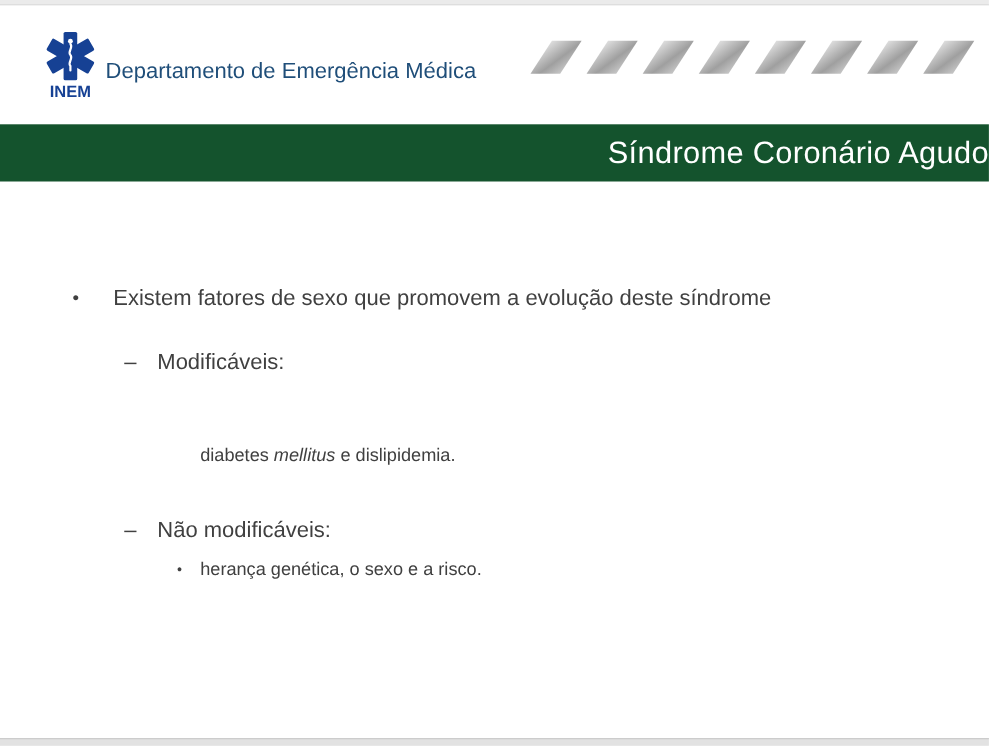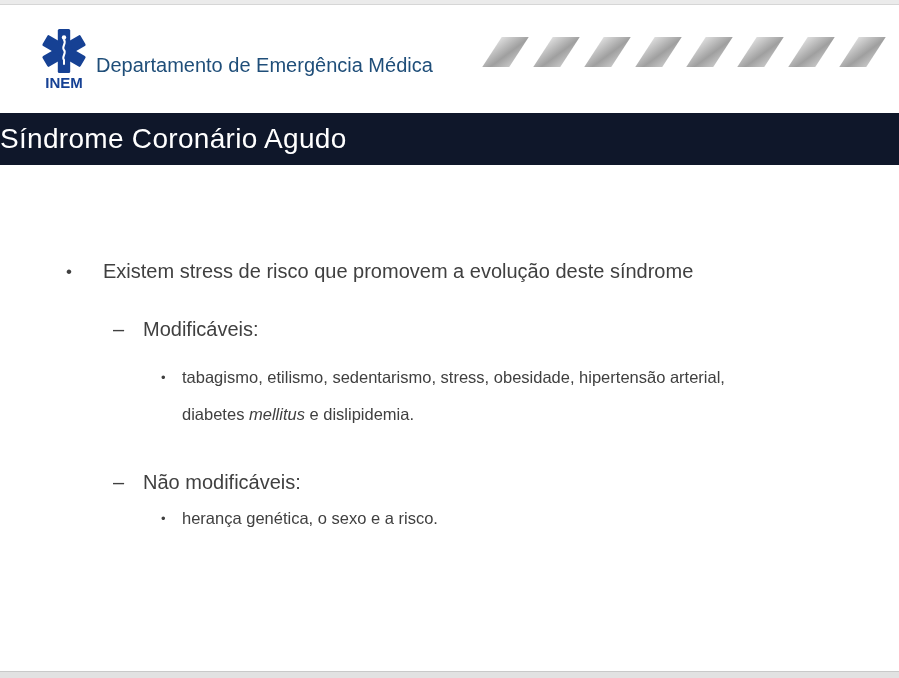--- a/index.html
+++ b/index.html
@@ -37,22 +37,22 @@
   .stripe {
     width:27px; height:30px; margin-right:24px;
     transform:skewX(-33deg);
     background:linear-gradient(125deg, #dedede 0%, #b9b9b9 35%, #9f9f9f 60%, #c6c6c6 100%);
   }
   .stripe:last-child { margin-right:0; }
 
   
   .title-bar {
     position:absolute; top:113px; left:0; right:0; height:52px;
-    background:#0f172a; color:#ffffff;
-    font-size:28px; line-height:52px; text-align:left;
+    background:#14532d; color:#ffffff;
+    font-size:28px; line-height:52px; text-align:right;
     letter-spacing:0.3px;
   }
 
   
   .content { position:absolute; top:165px; left:0; right:0; bottom:7px; color:#404040; }
   .row { position:absolute; white-space:nowrap; }
   .l1 { top:95px; left:66px; font-size:20px; }
   .l1 .bullet { display:inline-block; width:37px; font-size:17px; vertical-align:1px; }
   .l2 { font-size:20px; left:113px; }
   .l2a { top:153px; }
@@ -103,30 +103,27 @@
         <div class="stripe"></div>
         <div class="stripe"></div>
       </div>
   </div>
 
   <div class="title-bar">Síndrome Coronário Agudo</div>
 
   <div class="content">
 
     <div class="row l1">
-      <span class="bullet">•</span><span>Existem stress de risco que promovem a evolução deste síndrome</span>
+      <span class="bullet">•</span><span>Existem fatores de sexo que promovem a evolução deste síndrome</span>
     </div>
 
     <div class="row l2 l2a">
       <span class="bullet">–</span><span>Modificáveis:</span>
     </div>
 
-    <div class="row l3 l3a">
-      <span class="bullet">•</span><span>tabagismo, etilismo, sedentarismo, stress, obesidade, hipertensão arterial,</span>
-    </div>
 
     <div class="row l3 l3a-line2">
       <span>diabetes </span><span class="italic">mellitus</span><span> e dislipidemia.</span>
     </div>
 
     <div class="row l2 l2b">
       <span class="bullet">–</span><span>Não modificáveis:</span>
     </div>
 
     <div class="row l3 l3b">

